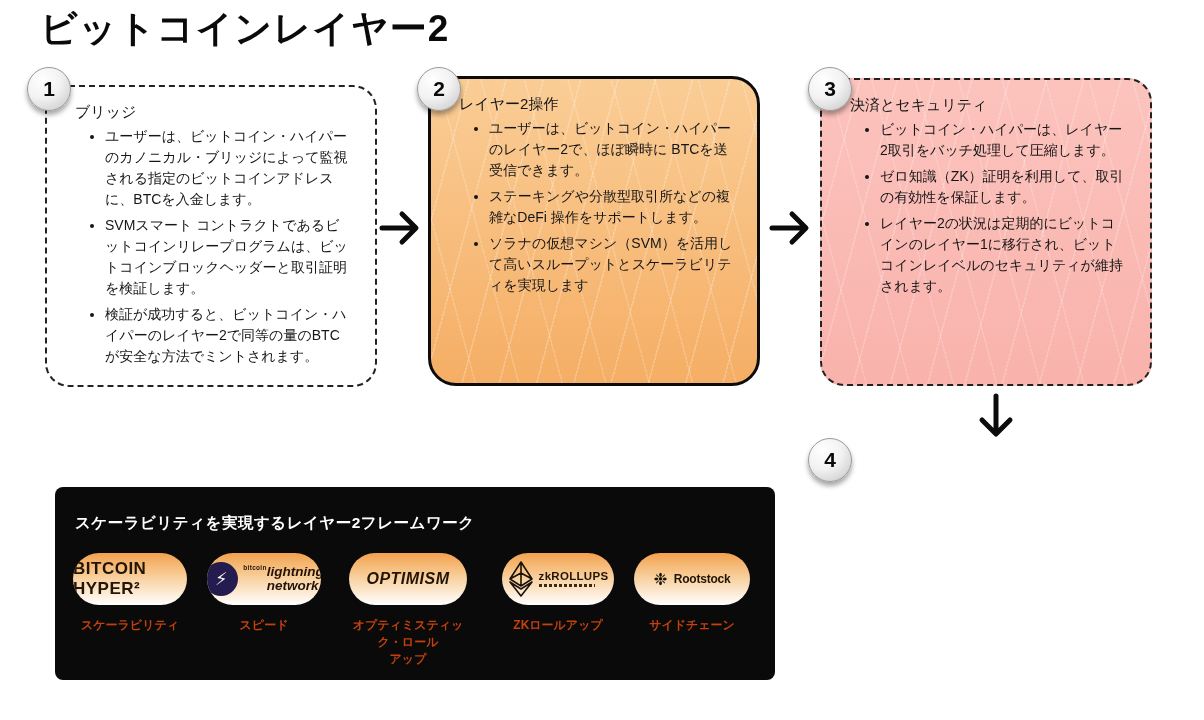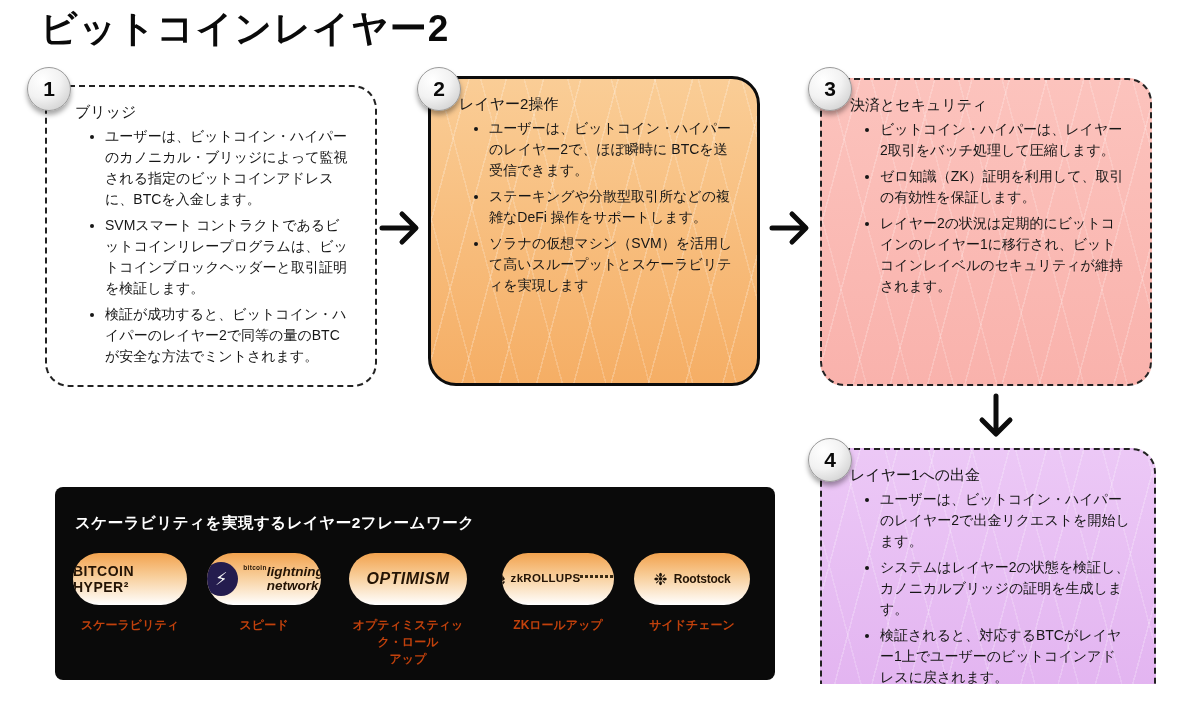--- a/index.html
+++ b/index.html
@@ -57,29 +57,29 @@
   .fw-item { position:absolute; top:66px; display:flex; flex-direction:column; align-items:center; }
   .fw-1 { left:18px;  width:114px; }
   .fw-2 { left:152px; width:114px; }
   .fw-3 { left:294px; width:118px; }
   .fw-4 { left:447px; width:112px; }
   .fw-5 { left:579px; width:116px; }
   .pill { width:100%; height:52px; border-radius:26px;
           background:linear-gradient(180deg, var(--pill-orange,#F2A24E) 0%, #F8CE9A 45%, #ffffff 100%);
           display:flex; align-items:center; justify-content:center; gap:5px; position:relative; overflow:hidden; }
   .pill-text { font-weight:800; color:#241405; }
-  .pill-text.hyper { font-size:14px; letter-spacing:.5px; }
+  .pill-text.hyper { font-size:17px; letter-spacing:.5px; }
   .pill-text.optimism { font-size:16px; font-style:italic; letter-spacing:.5px; }
   .pill-text.rootstock { font-size:12px; letter-spacing:-.2px; }
   .bolt-circle { width:34px; height:34px; border-radius:50%; background:#241c4e; color:#f8f8f8;
                  display:flex; align-items:center; justify-content:center; font-size:18px; flex:0 0 auto; }
   .ln-stack { display:flex; flex-direction:row; line-height:1; }
   .ln-top { font-size:6.5px; font-weight:700; color:#241405; letter-spacing:.3px; margin-bottom:1px; }
   .ln-main { font-size:13.5px; font-weight:800; font-style:italic; color:#241405; line-height:1.02; }
-  .zk-stack { display:flex; align-items:flex-start; line-height:1; }
+  .zk-stack { display:flex; flex-direction:column; align-items:flex-start; line-height:1; }
   .zk-main { font-size:11.5px; font-weight:800; color:#241405; letter-spacing:.3px; }
   .zk-sub { margin-top:2px; width:56px; height:3px;
             background:repeating-linear-gradient(90deg,#3a2a12 0 3px, transparent 3px 5px); }
   .eth-icon svg, .rs-icon { display:block; }
   .rs-icon { font-size:17px; color:#1c1208; margin-right:1px; }
   .fw-label { margin-top:12px; font-size:12px; font-weight:700; color:#c2410c; text-align:center; line-height:1.4; white-space:pre-line; }
 </style>
 </head>
 <body>
 
@@ -137,28 +137,20 @@
 
   <div class="arrow arrow-3">
     <svg width="60" height="50" viewBox="0 0 60 50">
         <path d="M30 4 V40 M16 28 L30 42 L44 28" stroke="#0c0c0c" stroke-width="5" fill="none" stroke-linecap="round" stroke-linejoin="round"></path>
       </svg>
   </div>
 
   <div class="badge badge-4">
       <span>4</span>
     </div>
-  <div class="card card-4">
-    <div class="heading">レイヤー1への出金</div>
-    <ul>
-        <li>ユーザーは、ビットコイン・ハイパーのレイヤー2で出金リクエストを開始します。</li>
-        <li>システムはレイヤー2の状態を検証し、カノニカルブリッジの証明を生成します。</li>
-        <li>検証されると、対応するBTCがレイヤー1上でユーザーのビットコインアドレスに戻されます。</li>
-      </ul>
-  </div>
 
   <div class="panel">
     <div class="panel-heading">スケーラビリティを実現するレイヤー2フレームワーク</div>
 
     <div class="fw-item fw-1">
       <div class="pill">
         <span class="pill-text hyper">BITCOIN HYPER²</span>
       </div>
       <div class="fw-label">スケーラビリティ</div>
     </div>

